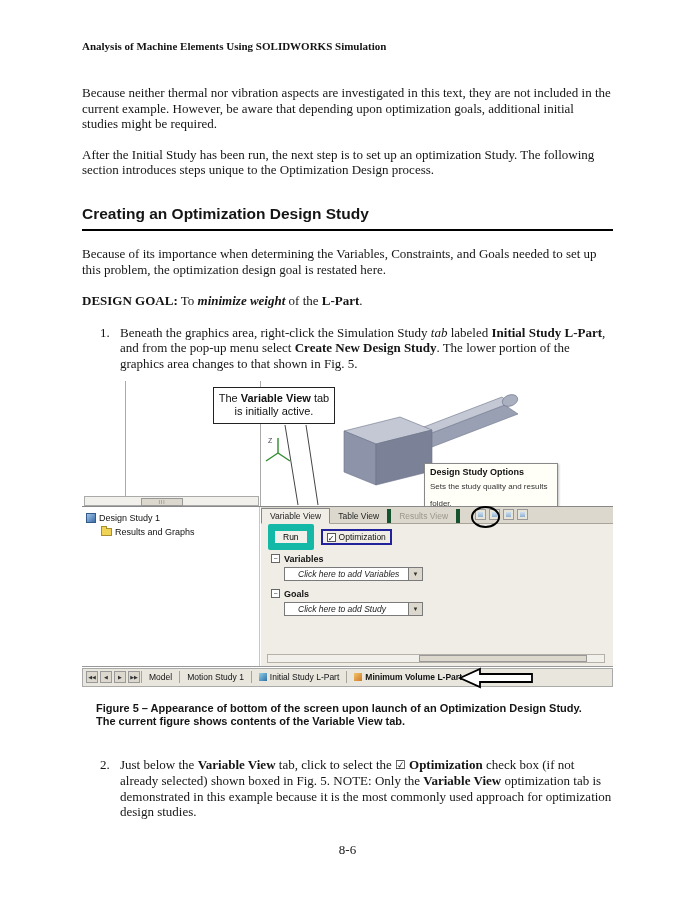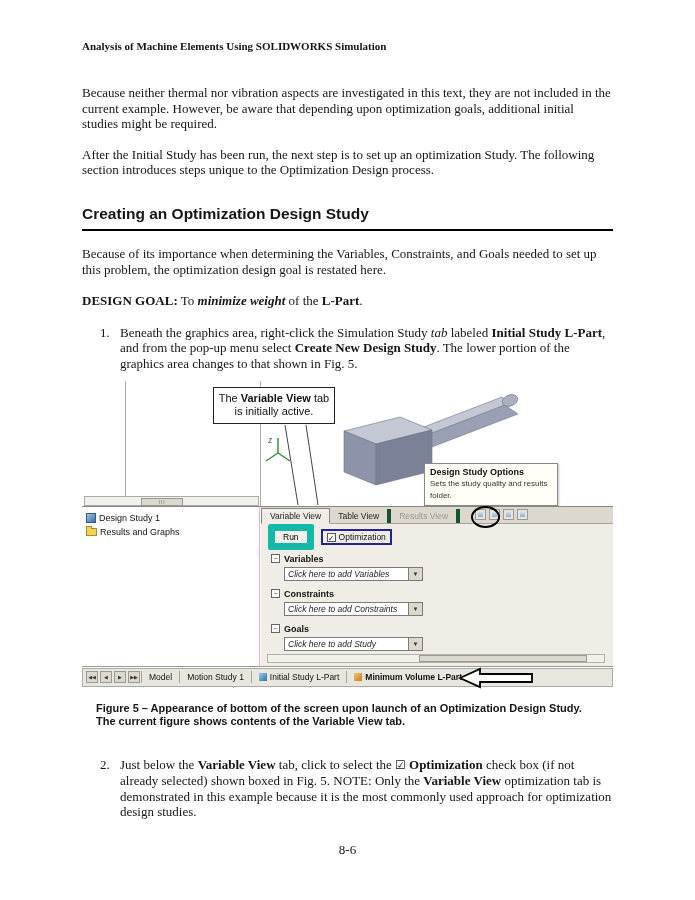--- a/index.html
+++ b/index.html
@@ -18,28 +18,28 @@
 
   
   .figure{position:relative;width:531px;height:310px;margin-top:9px;font-family:"Liberation Sans",sans-serif;color:#111}
   .fig-svg{position:absolute;left:0;top:0;z-index:1}
   .pane-line{position:absolute;width:1px;background:#aaa;z-index:0}
   .pl1{left:43px;top:0;height:117px}
   .pl2{left:178px;top:0;height:125px}
   .callout{position:absolute;left:131px;top:6px;width:116px;background:#fff;border:1px solid #222;font-size:11px;line-height:13.5px;text-align:center;padding:4px 2px;z-index:2}
   .tooltip{position:absolute;left:342px;top:82px;width:134px;background:#fffef7;border:1px solid #888;box-shadow:1px 1px 2px rgba(0,0,0,.25);padding:3px 5px;z-index:2;box-sizing:border-box}
   .tt-title{font-size:9px;font-weight:bold}
-  .tt-body{font-size:8px;line-height:12px;color:#333;margin-top:1px}
+  .tt-body{font-size:8px;line-height:17px;color:#333;margin-top:1px}
   .hscroll-top{position:absolute;left:2px;top:115px;width:175px;height:10px;border:1px solid #aaa;background:#f2f0ea;z-index:2;box-sizing:border-box}
   .hscroll-thumb{position:absolute;left:56px;top:1px;width:40px;height:6px;background:#dcd8ce;border:1px solid #999;font-size:5px;line-height:6px;text-align:center;color:#777;letter-spacing:1px}
 
   .lower-panel{position:absolute;left:0;top:125px;width:531px;height:161px;border-top:1px solid #888;border-bottom:1px solid #999;background:#fff;z-index:2;box-sizing:border-box}
   .tree-pane{position:absolute;left:0;top:0;width:178px;height:100%;border-right:1px solid #f9a8d4;background:#fff;padding:4px 0 0 4px;box-sizing:border-box}
   .tree-row{display:flex;align-items:center;gap:3px;font-size:9px;height:14px}
-  .tree-child{}
+  .tree-child{margin-left:15px}
   .icon-study{width:10px;height:10px;flex:none;background:linear-gradient(135deg,#9fc3e8,#3f6fa8);border:1px solid #335a88;box-sizing:border-box}
   .icon-folder{width:11px;height:8px;flex:none;background:#f0d254;border:1px solid #a98e2f;position:relative;box-sizing:border-box}
   .icon-folder:before{content:"";position:absolute;left:-1px;top:-3px;width:4px;height:2px;background:#f0d254;border:1px solid #a98e2f;border-bottom:none}
 
   .work-pane{position:absolute;left:179px;top:0;right:0;bottom:0;background:#f0ede6}
   .tab-row{position:relative;height:16px;background:#dcd8ce;border-bottom:1px solid #a8a49a;display:flex;align-items:flex-end}
   .vtab{font-size:8.5px;padding:2px 8px 2px 8px;border-right:4px solid #14532d;color:#222;white-space:nowrap}
   .vtab.active{background:#f0ede6;border:1px solid #888;border-bottom:1px solid #f0ede6;margin-bottom:-1px}
   .vtab.disabled{color:#9b978d}
   .tab-icons{position:absolute;left:214px;top:2px;display:flex;gap:3px}
@@ -49,21 +49,21 @@
   .run-row{display:flex;align-items:center;margin:5px 0 0 7px;height:17px}
   .run-btn{font-family:"Liberation Sans",sans-serif;font-size:8.5px;padding:1px 8px;background:#f2f0ea;border:7px solid #14b8a6;border-radius:2px}
   .opt-box{display:inline-flex;align-items:center;gap:3px;border:2px solid #22229a;padding:1px 4px;margin-left:7px}
   .cbx{width:9px;height:9px;background:#fff;border:1px solid #555;font-size:8px;line-height:9px;text-align:center;box-sizing:border-box}
   .opt-label{font-size:8.5px}
   .sec{margin:8px 0 0 10px}
   .sec-head{display:flex;align-items:center;gap:4px;font-size:9px}
   .collapse{width:9px;height:9px;border:1px solid #666;background:#fff;font-size:7px;line-height:7px;text-align:center;box-sizing:border-box;color:#333}
   .sec-label{font-weight:600}
   .combo{margin:3px 0 0 13px;width:139px;height:14px;background:#fff;border:1px solid #7a7a7a;display:flex;align-items:stretch;box-sizing:border-box}
-  .combo-text{flex:1;font-size:8.5px;font-style:italic;color:#222;padding-left:3px;line-height:12px;white-space:nowrap;overflow:hidden}
+  .combo-text{flex:1;font-size:8.5px;font-style:italic;color:#222;padding-left:13px;line-height:12px;white-space:nowrap;overflow:hidden}
   .combo-btn{width:13px;background:#dcd8ce;border-left:1px solid #7a7a7a;font-size:6px;display:flex;align-items:center;justify-content:center;color:#333}
   .work-scroll{position:absolute;left:6px;right:8px;bottom:3px;height:9px;border:1px solid #b5b1a6;background:#f2f0ea;box-sizing:border-box}
   .work-thumb{position:absolute;left:45%;width:50%;top:0;bottom:0;background:#dcd8ce;border:1px solid #999;box-sizing:border-box}
 
   .bottom-bar{position:absolute;left:0;top:287px;width:531px;height:19px;background:#e9e6de;border:1px solid #aaa;display:flex;align-items:center;font-size:8.5px;z-index:2;box-sizing:border-box}
   .nav-btn{width:12px;height:12px;margin:0 1px;background:#dcd8ce;border:1px solid #999;font-size:5px;line-height:10px;text-align:center;color:#333;flex:none;box-sizing:border-box}
   .nav-btn:first-child{margin-left:3px}
   .btab{padding:0 7px;display:flex;align-items:center;gap:3px;height:100%;white-space:nowrap}
   .btab.bold{font-weight:bold}
   .sep{width:1px;height:12px;background:#a8a49a;flex:none}
@@ -172,30 +172,20 @@
           <div class="sec-head">
             <span class="collapse">−</span>
             <span class="sec-label">Variables</span>
           </div>
           <div class="combo">
             <span class="combo-text">Click here to add Variables</span>
             <span class="combo-btn">▼</span>
           </div>
         </div>
 
-        <div class="sec">
-          <div class="sec-head">
-            <span class="collapse">−</span>
-            <span class="sec-label">Constraints</span>
-          </div>
-          <div class="combo">
-            <span class="combo-text">Click here to add Constraints</span>
-            <span class="combo-btn">▼</span>
-          </div>
-        </div>
 
         <div class="sec">
           <div class="sec-head">
             <span class="collapse">−</span>
             <span class="sec-label">Goals</span>
           </div>
           <div class="combo">
             <span class="combo-text">Click here to add Study</span>
             <span class="combo-btn">▼</span>
           </div>

